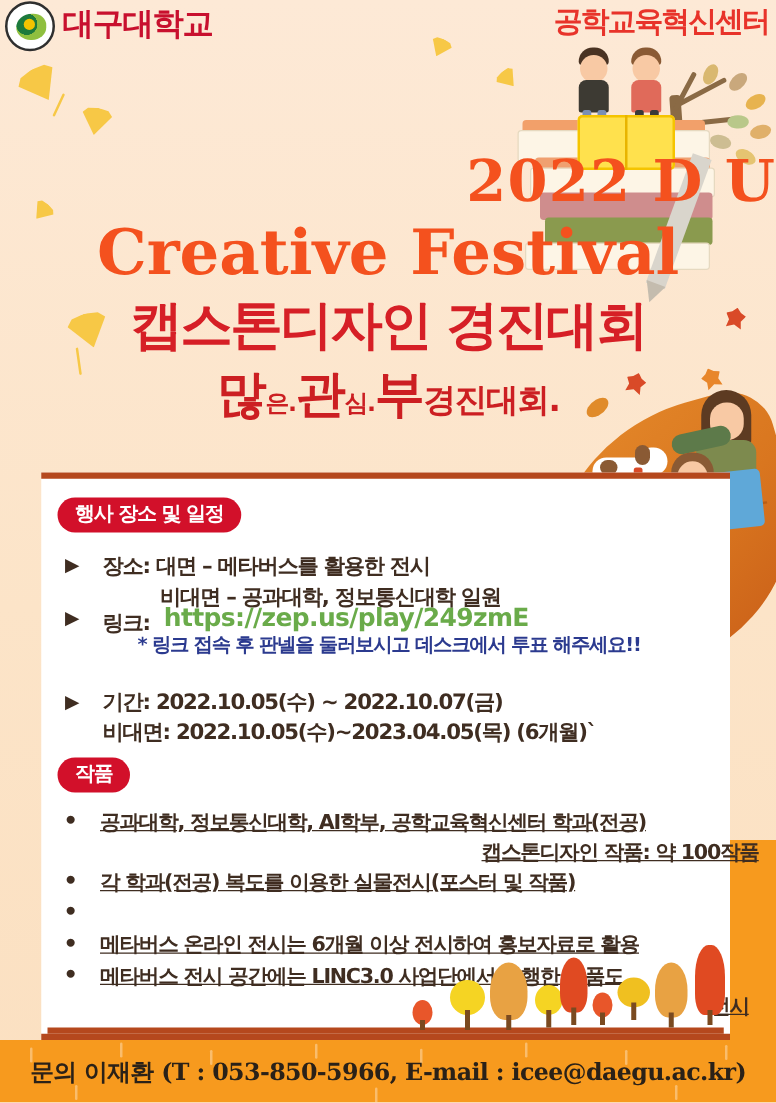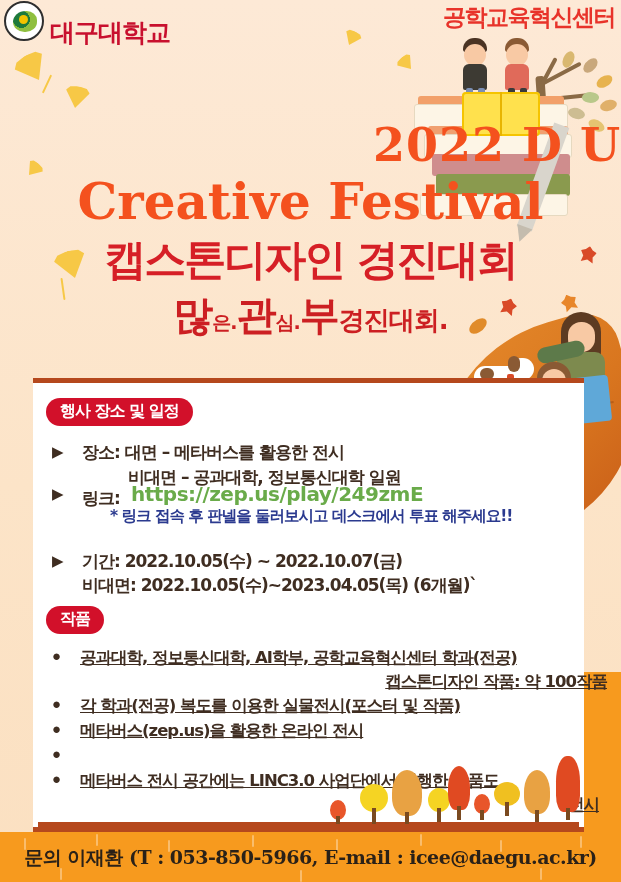--- a/index.html
+++ b/index.html
@@ -26,21 +26,21 @@
   .oleaf{position:absolute;width:20px;height:12px;background:#e08b2a;border-radius:60% 40% 60% 40%;}
 
   
   .logo-emblem{position:absolute;left:4px;top:1px;width:40px;height:40px;border-radius:50%;
     background:#ffffff;border:2px solid #2f2f2f;box-sizing:border-box;}
   .logo-emblem:before{content:"";position:absolute;left:7px;top:8px;width:24px;height:21px;
     background:radial-gradient(circle at 35% 40%,#1d7a3c 0 42%,#8fbf3f 43% 100%);
     border-radius:55% 45% 50% 50%;}
   .logo-emblem:after{content:"";position:absolute;left:13px;top:12px;width:9px;height:9px;border-radius:50%;
     background:#f2c300;}
-  .uni-name{position:absolute;left:50px;top:16px;font-size:25px;font-weight:900;color:#c8102e;
+  .uni-name{position:absolute;left:50px;top:2px;font-size:25px;font-weight:900;color:#c8102e;
     letter-spacing:-1px;font-family:"DejaVu Sans",sans-serif;}
   .center-name{position:absolute;right:6px;top:2px;font-size:23px;font-weight:900;color:#e8332a;
     letter-spacing:-1.5px;font-family:"DejaVu Sans",sans-serif;}
 
   
   .artbooks{position:absolute;left:410px;top:24px;width:210px;height:200px;}
   .bk{position:absolute;border-radius:3px;}
   .tree-trunk{position:absolute;left:128px;top:52px;width:9px;height:76px;background:#8a6a45;
     transform:rotate(-4deg);border-radius:3px;}
   .branch{position:absolute;background:#8a6a45;height:4px;border-radius:3px;transform-origin:0 50%;}
@@ -271,23 +271,23 @@
   </div>
 
   <div class="bul" style="top:647px;">●</div>
   <div class="btxt" style="top:647px;">공과대학, 정보통신대학, AI학부, 공학교육혁신센터 학과(전공)</div>
   <div class="btxt r" style="top:671px;">캡스톤디자인 작품: 약 100작품</div>
 
   <div class="bul" style="top:695px;">●</div>
   <div class="btxt" style="top:695px;">각 학과(전공) 복도를 이용한 실물전시(포스터 및 작품)</div>
 
   <div class="bul" style="top:720px;">●</div>
-  <div class="btxt" style="top:720px;">메타버스(zep.us)을 활용한 온라인 전시</div>
 
   <div class="bul" style="top:745px;">●</div>
+  <div class="btxt" style="top:745px;">메타버스 온라인 전시는 6개월 이상 전시하여 홍보자료로 활용</div>
 
   <div class="bul" style="top:770px;">●</div>
   <div class="btxt" style="top:770px;">메타버스 전시 공간에는 LINC3.0 사업단에서 진행한 작품도</div>
   <div class="btxt r" style="top:794px;right:22px;">전시</div>
 
   <div class="ground"></div>
   <div class="tree" style="left:330px;top:800px;">
     <div class="tcan" style="left:0;top:0;width:16px;height:20px;background:#e8562a;"></div>
     <div class="ttrunk" style="left:6px;top:16px;height:8px;"></div>
   </div>

